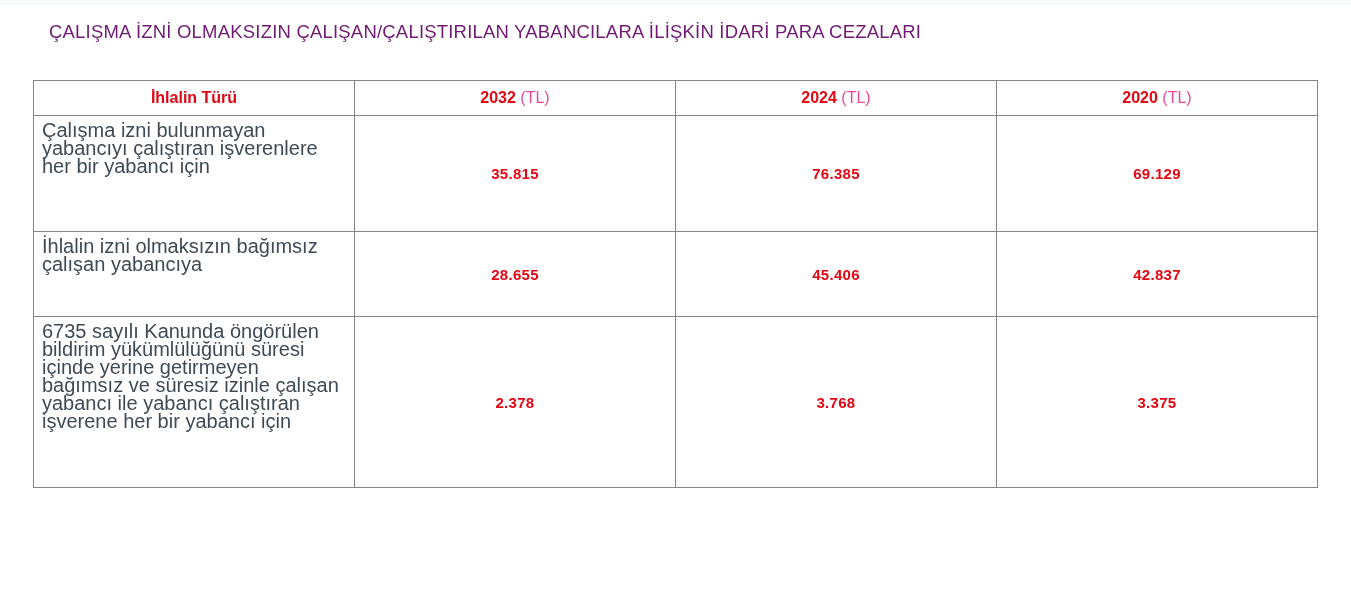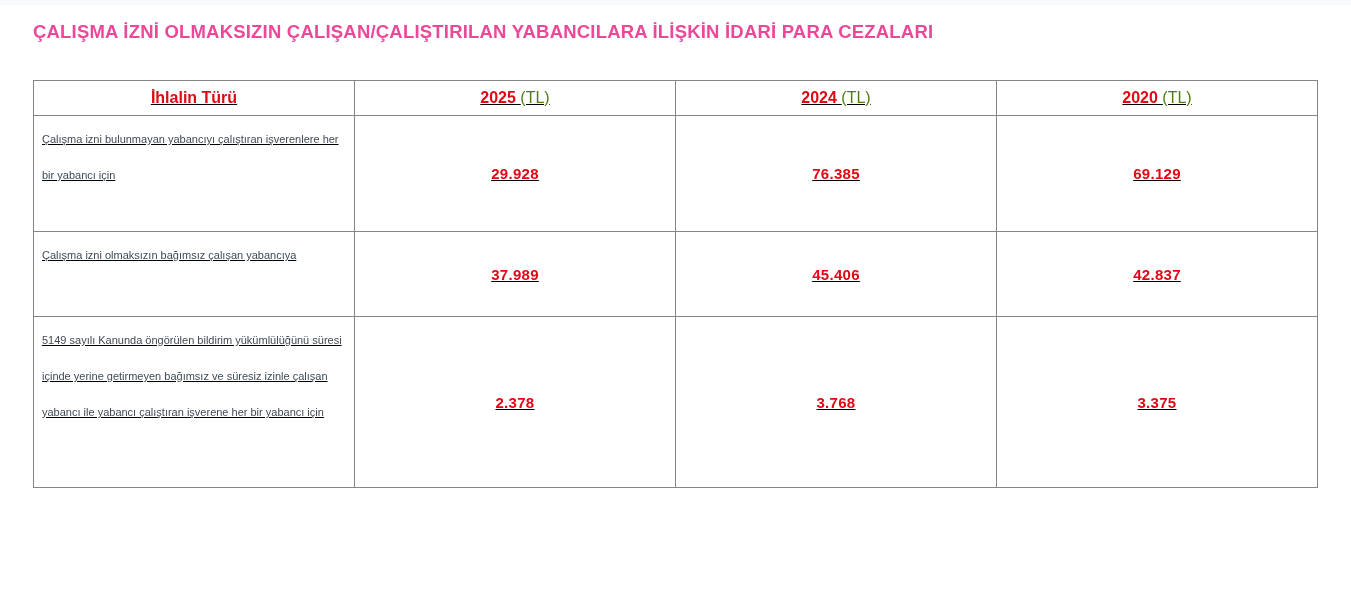--- a/index.html
+++ b/index.html
@@ -12,31 +12,30 @@
   }
   .top-strip {
     width: 100%;
     height: 5px;
     background: #f8f9fa;
   }
   .page {
     padding: 16px 33px 30px 33px;
   }
   .title {
-    margin: 0 0 37px 0;
+    margin: 0 0 37px 16px;
     font-size: 18.5px;
-    font-weight: 700;
+    font-weight: 400;
     letter-spacing: 0.2px;
-    color: #ec4899;
+    color: #701a75;
   }
   table.fines-table {
     width: 100%;
     border-collapse: collapse;
     table-layout: fixed;
-    text-decoration: underline;
   }
   .fines-table th,
   .fines-table td {
     border: 1px solid #858585;
   }
   .fines-table col { width: 25%; }
   thead tr { height: 35px; }
   th {
     text-align: center;
     vertical-align: middle;
@@ -46,27 +45,27 @@
   }
   th.col-violation {
     color: #e30613;
     font-weight: 700;
   }
   th .year {
     color: #e30613;
     font-weight: 700;
   }
   th .unit {
-    color: #4d7c0f;
+    color: #ec4899;
     font-weight: 400;
   }
   td.label-cell {
     color: #3f4a55;
-    font-size: 11px;
-    line-height: 36px;
+    font-size: 20px;
+    line-height: 18px;
     vertical-align: top;
     text-align: left;
     padding: 5px 10px 20px 8px;
   }
   td.value-cell {
     color: #e30613;
     font-size: 15px;
     font-weight: 700;
     text-align: center;
     vertical-align: middle;
@@ -90,48 +89,48 @@
     <colgroup>
       <col>
         <col>
         <col>
         <col>
     </colgroup>
     <thead>
       <tr>
         <th class="col-violation">İhlalin Türü</th>
         <th>
-          <span class="year">2025</span>
+          <span class="year">2032</span>
           <span class="unit">(TL)</span>
         </th>
         <th>
           <span class="year">2024</span>
           <span class="unit">(TL)</span>
         </th>
         <th>
           <span class="year">2020</span>
           <span class="unit">(TL)</span>
         </th>
       </tr>
     </thead>
     <tbody>
       <tr class="r0">
         <td class="label-cell">Çalışma izni bulunmayan yabancıyı çalıştıran işverenlere her bir yabancı için</td>
-        <td class="value-cell">29.928</td>
+        <td class="value-cell">35.815</td>
         <td class="value-cell">76.385</td>
         <td class="value-cell">69.129</td>
       </tr>
       <tr class="r2">
-        <td class="label-cell">Çalışma izni olmaksızın bağımsız çalışan yabancıya</td>
-        <td class="value-cell">37.989</td>
+        <td class="label-cell">İhlalin izni olmaksızın bağımsız çalışan yabancıya</td>
+        <td class="value-cell">28.655</td>
         <td class="value-cell">45.406</td>
         <td class="value-cell">42.837</td>
       </tr>
       <tr class="r3">
-        <td class="label-cell">5149 sayılı Kanunda öngörülen bildirim yükümlülüğünü süresi içinde yerine getirmeyen bağımsız ve süresiz izinle çalışan yabancı ile yabancı çalıştıran işverene her bir yabancı için</td>
+        <td class="label-cell">6735 sayılı Kanunda öngörülen bildirim yükümlülüğünü süresi içinde yerine getirmeyen bağımsız ve süresiz izinle çalışan yabancı ile yabancı çalıştıran işverene her bir yabancı için</td>
         <td class="value-cell">2.378</td>
         <td class="value-cell">3.768</td>
         <td class="value-cell">3.375</td>
       </tr>
     </tbody>
   </table>
 
 </div>
 
 </body></html>

